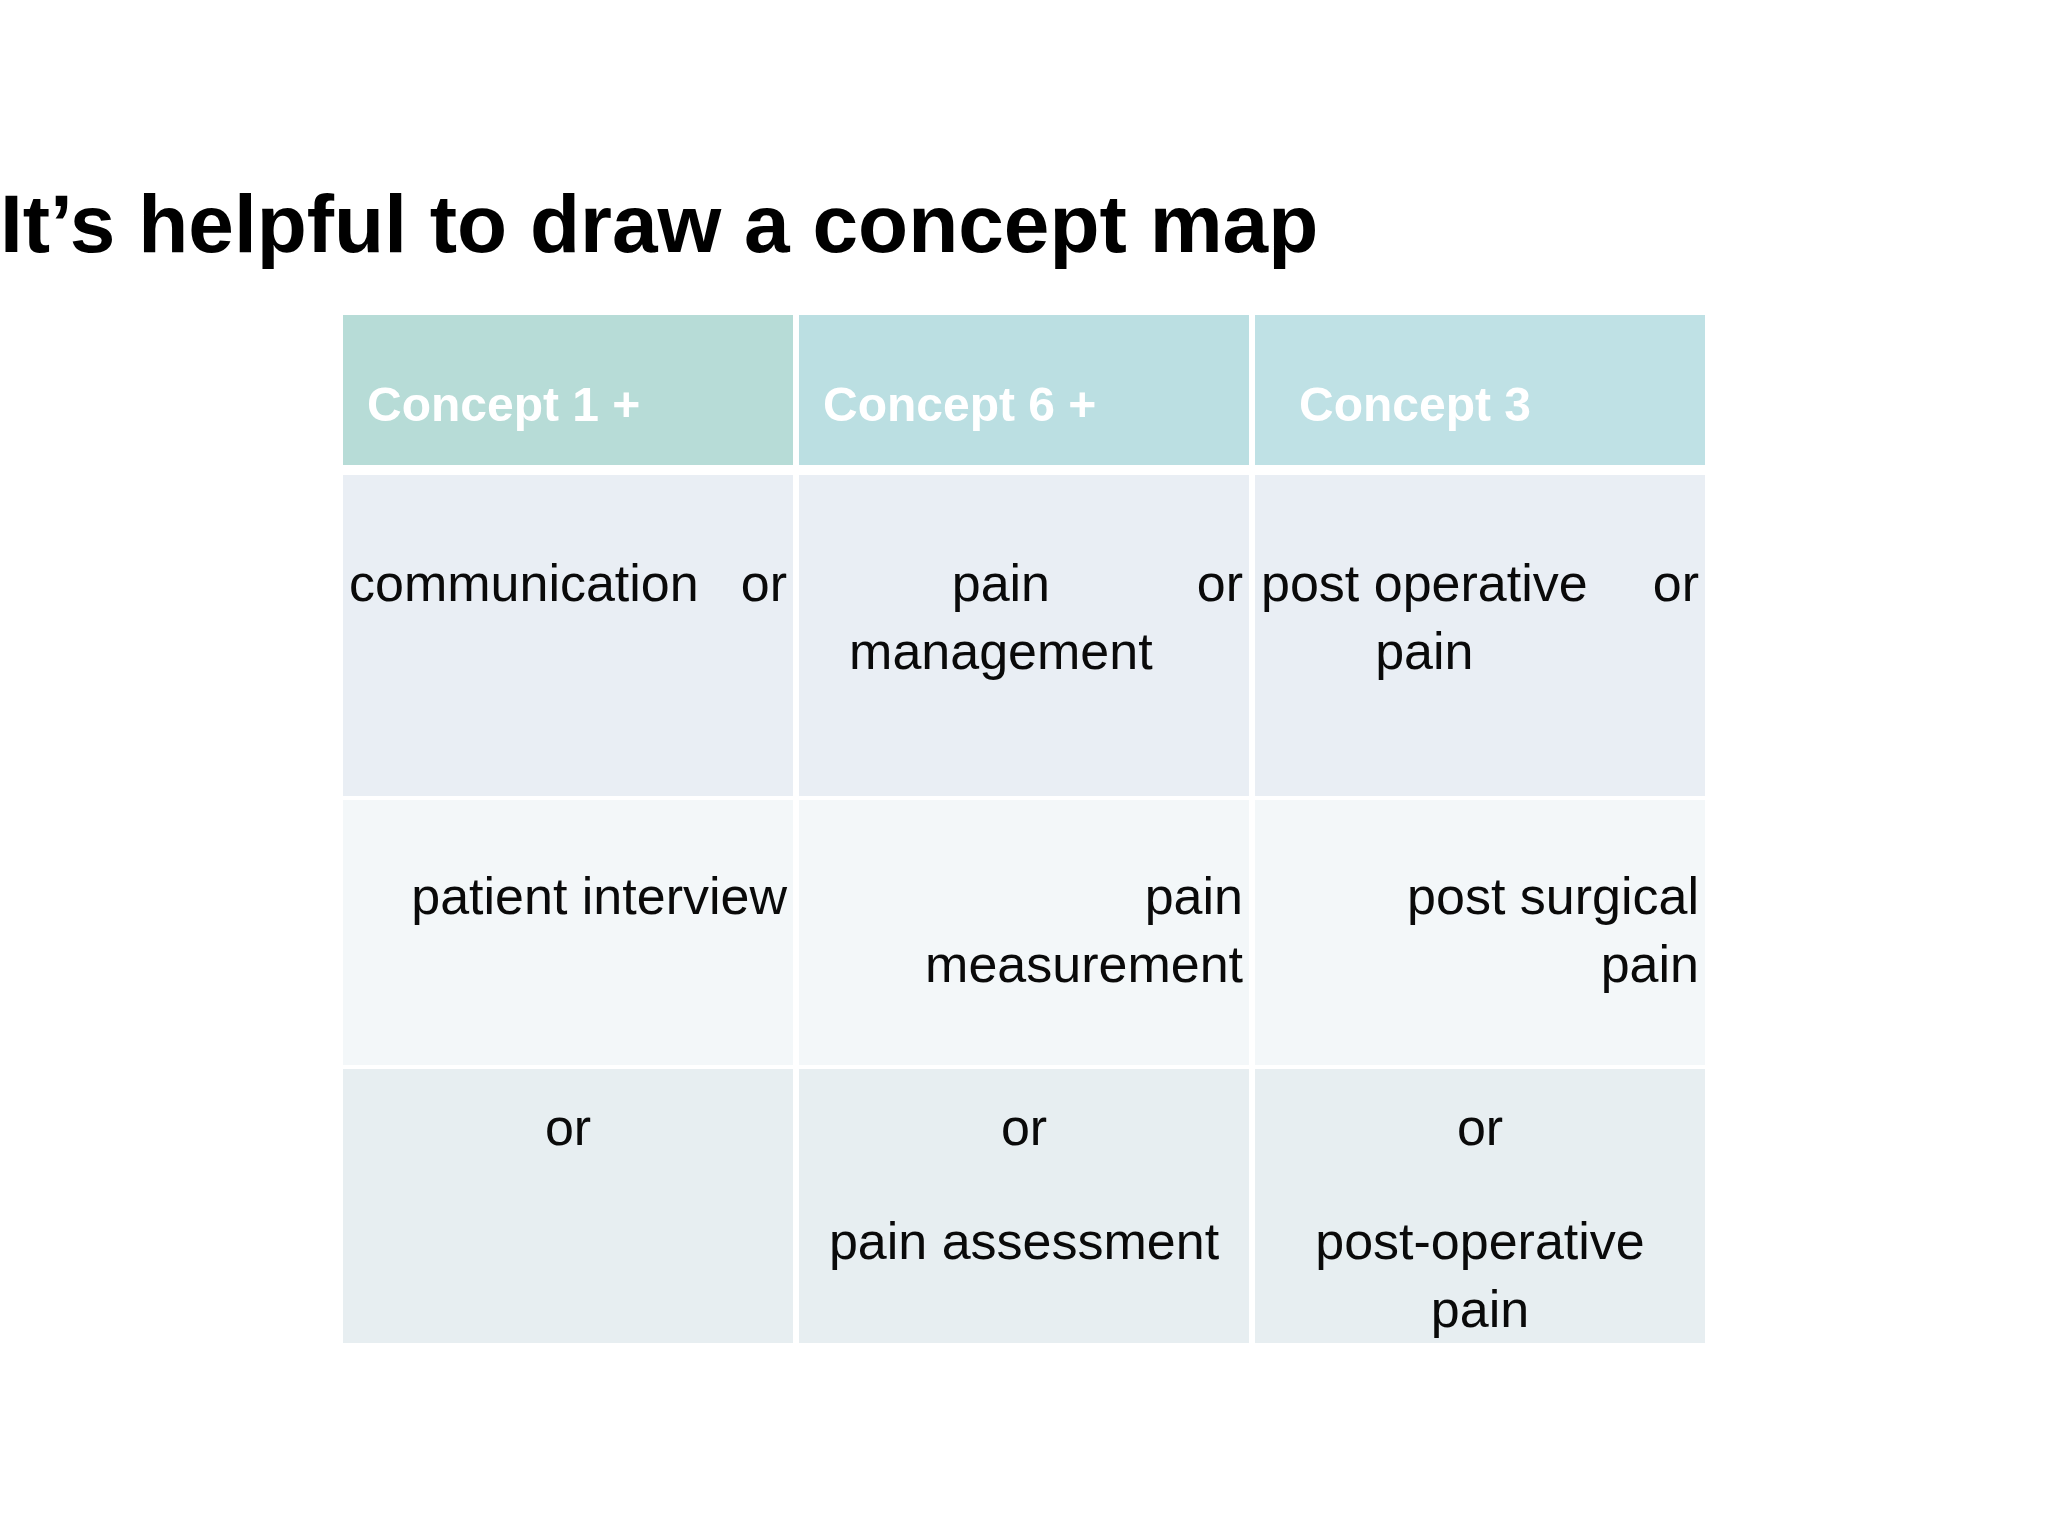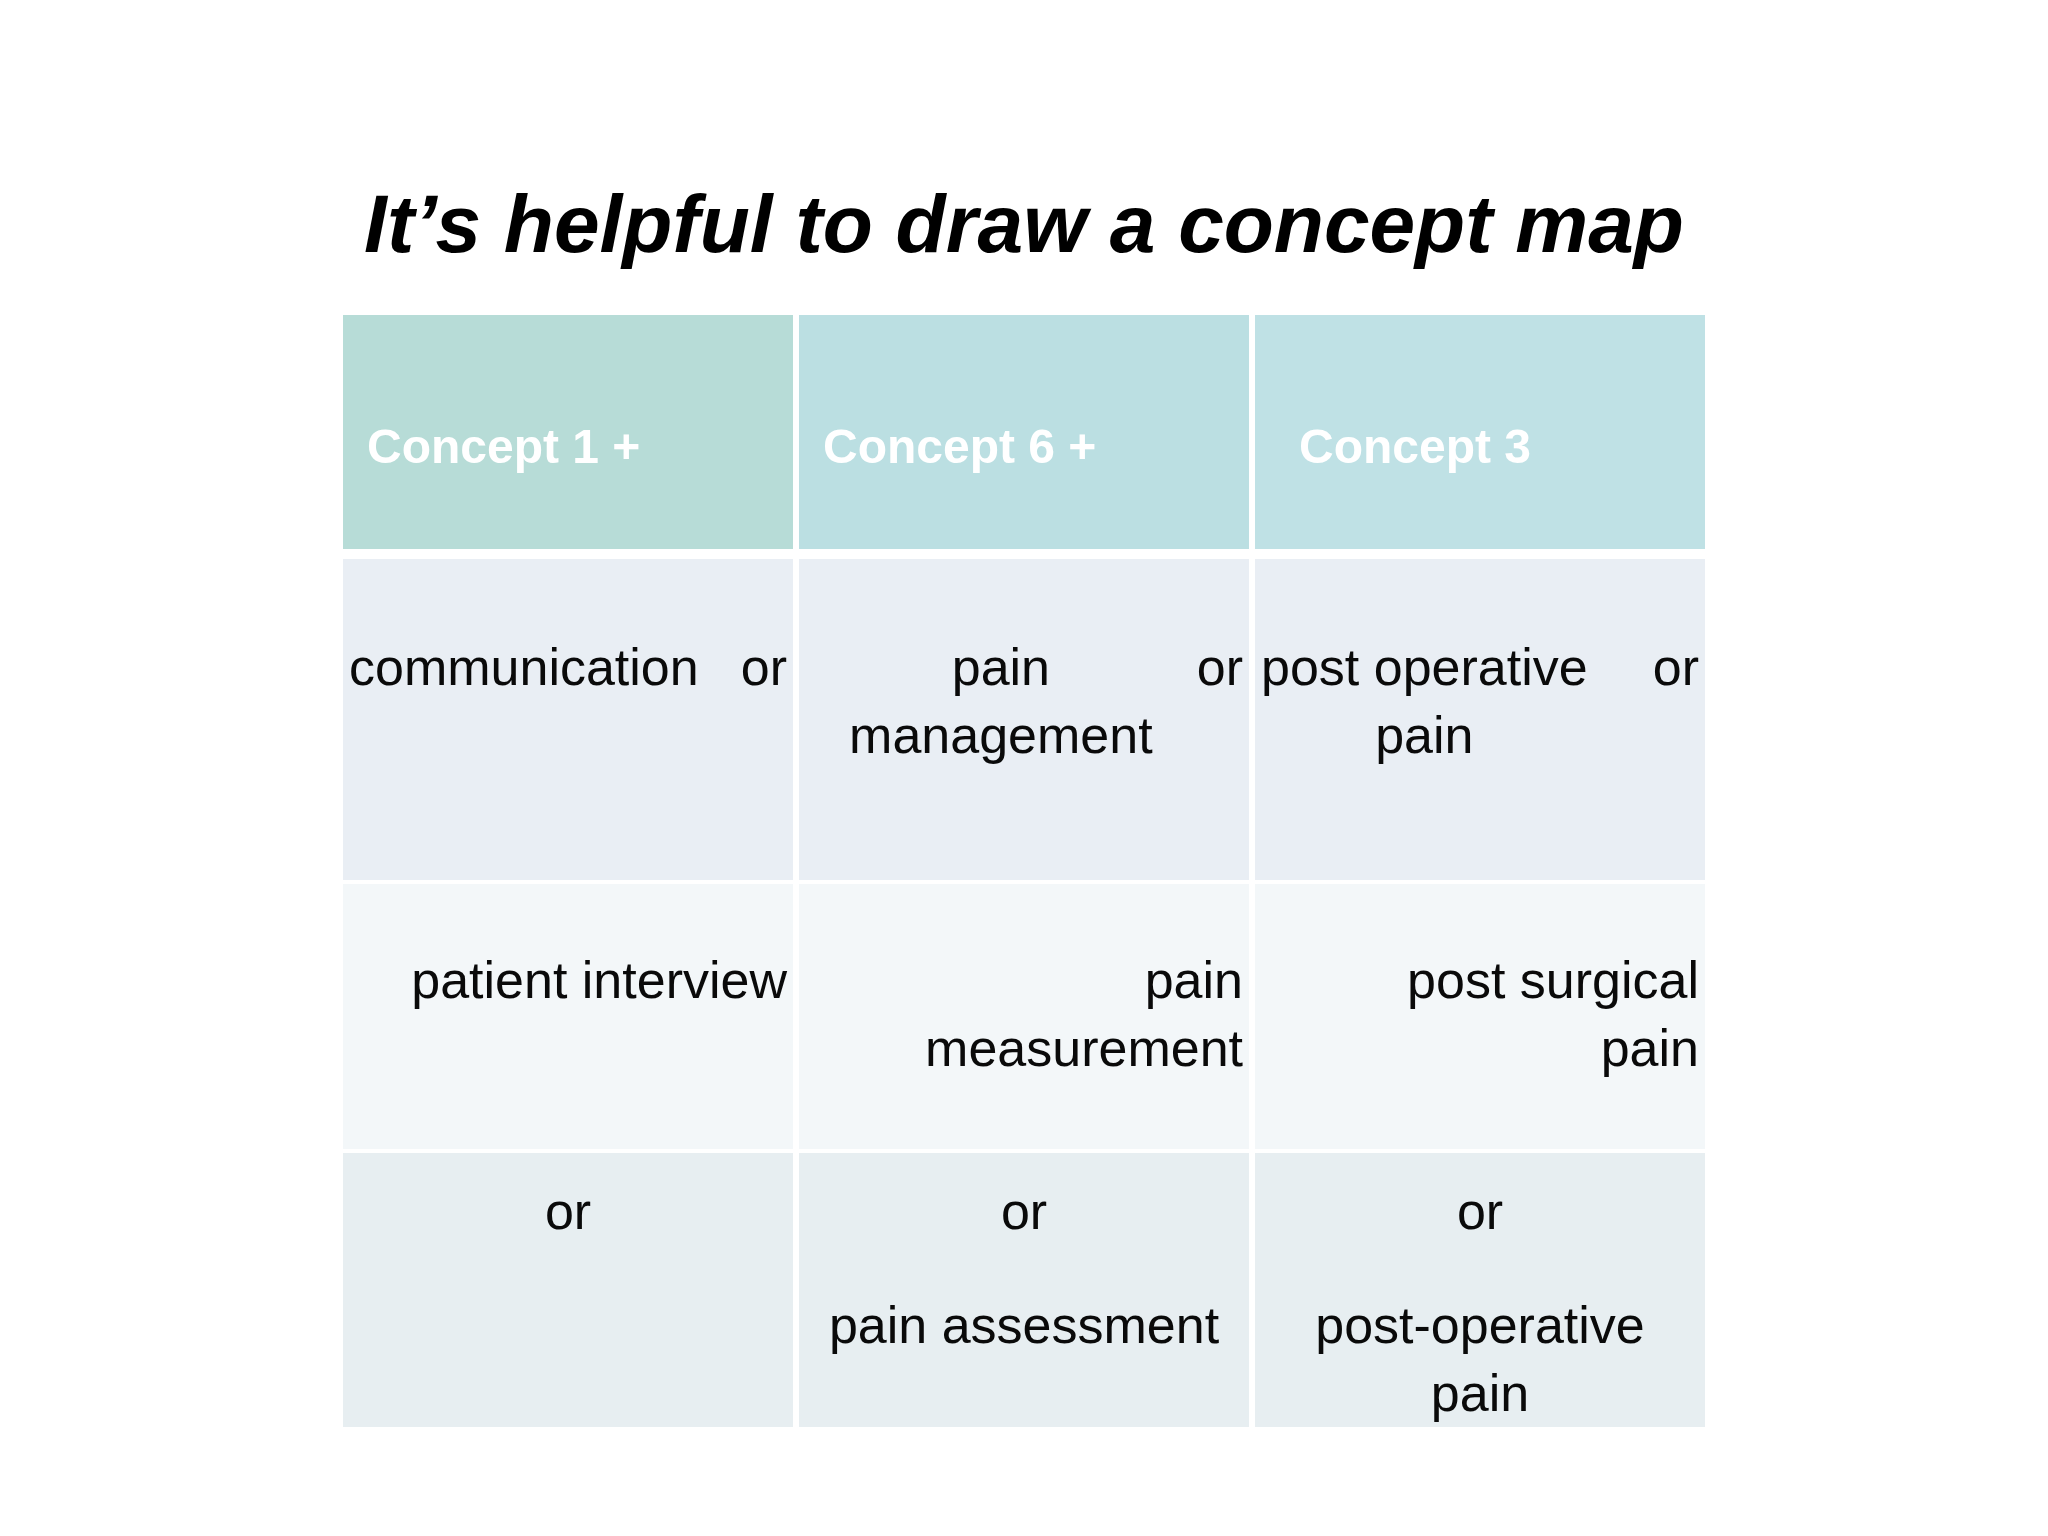--- a/index.html
+++ b/index.html
@@ -13,41 +13,39 @@
     font-family: "Liberation Sans", sans-serif;
     position: relative;
     overflow: hidden;
   }
 
   .slide-title {
     position: absolute;
     top: 118px;
     left: 0;
     width: 100%;
-    text-align: center;
     font-size: 82px;
     line-height: 1.25;
     color: var(--title-color, #000);
     letter-spacing: 0px;
-    font-style: italic;
   }
 
   .concept-table {
     position: absolute;
     left: 343px;
     top: 315px;
     width: 1362px;
   }
 
   .t-row {
     display: grid;
     grid-template-columns: 1fr 1fr 1fr;
     column-gap: 6px;
   }
-  .t-row.header { height: 234px; margin-bottom: 10px; }
+  .t-row.header { height: 150px; margin-bottom: 10px; }
   .t-row.r1 { height: 321px; margin-bottom: 4px; }
   .t-row.r2 { height: 265px; margin-bottom: 4px; }
   .t-row.r3 { height: 259px; }
 
   .hcell {
     display: flex;
     align-items: center;
     padding-left: 24px;
     padding-top: 28px;
     box-sizing: border-box;

